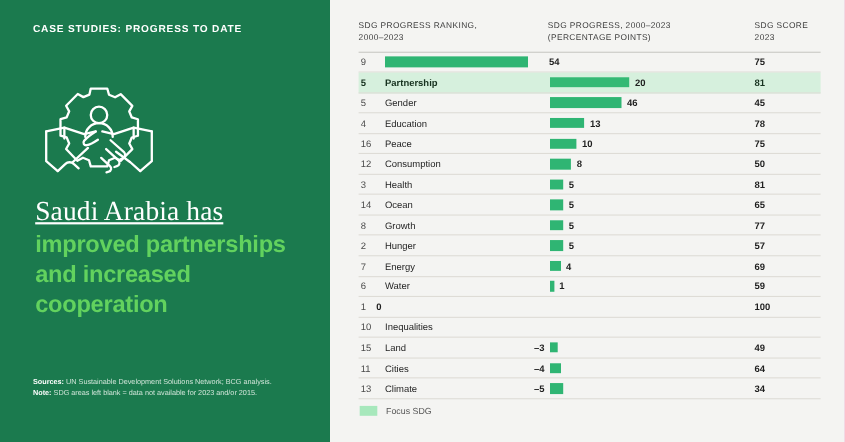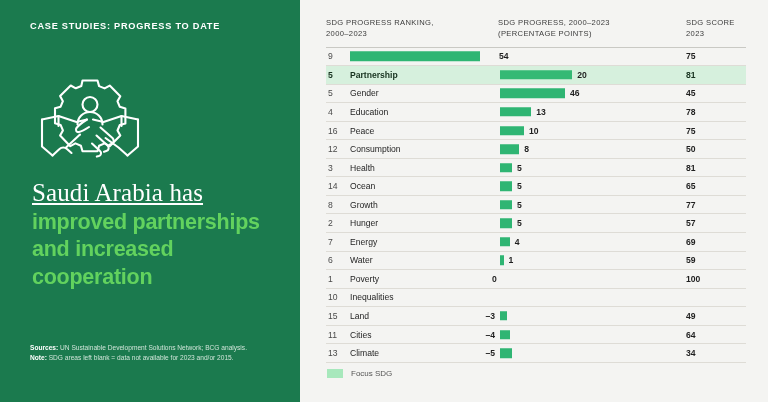--- a/index.html
+++ b/index.html
@@ -362,21 +362,20 @@
           <div class="rank col-rank">6</div>
           <div class="name col-name">Water</div>
           <div class="barwrap col-bar">
             <div class="bar" style="left: 0px; width: 3.5px;"></div>
             <div class="barlabel" style="left: 8.5px;">1</div>
           </div>
           <div class="score col-score">59</div>
         </div>
         <div class="row">
           <div class="rank col-rank">1</div>
-          <div class="name col-name">Poverty</div>
           <div class="barwrap col-bar">
             <div class="barlabel" style="left: -8px;">0</div>
           </div>
           <div class="score col-score">100</div>
         </div>
         <div class="row">
           <div class="rank col-rank">10</div>
           <div class="name col-name">Inequalities</div>
           <div class="barwrap col-bar"></div>
           <div class="score col-score"></div>

